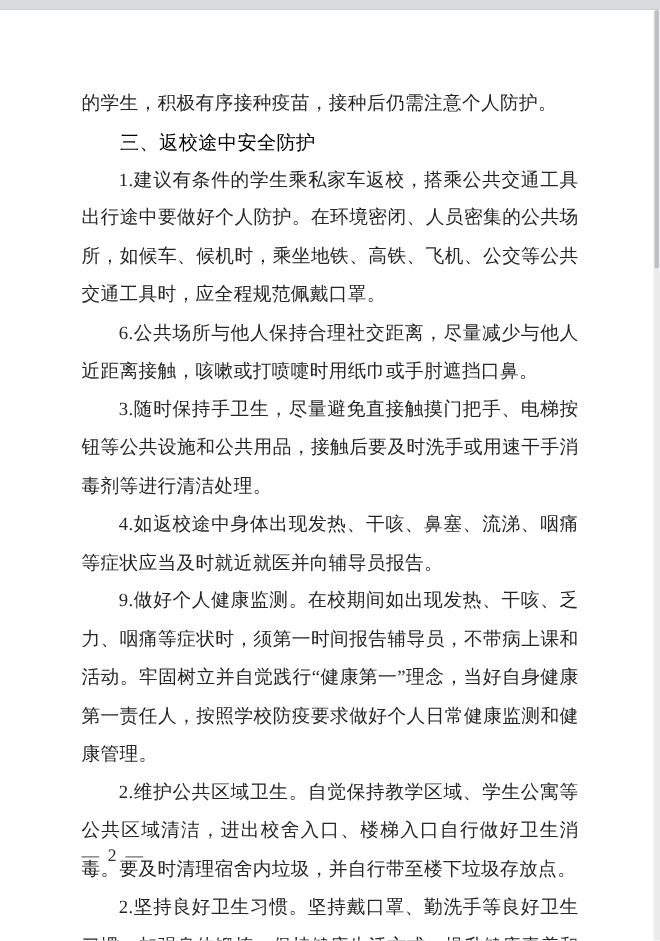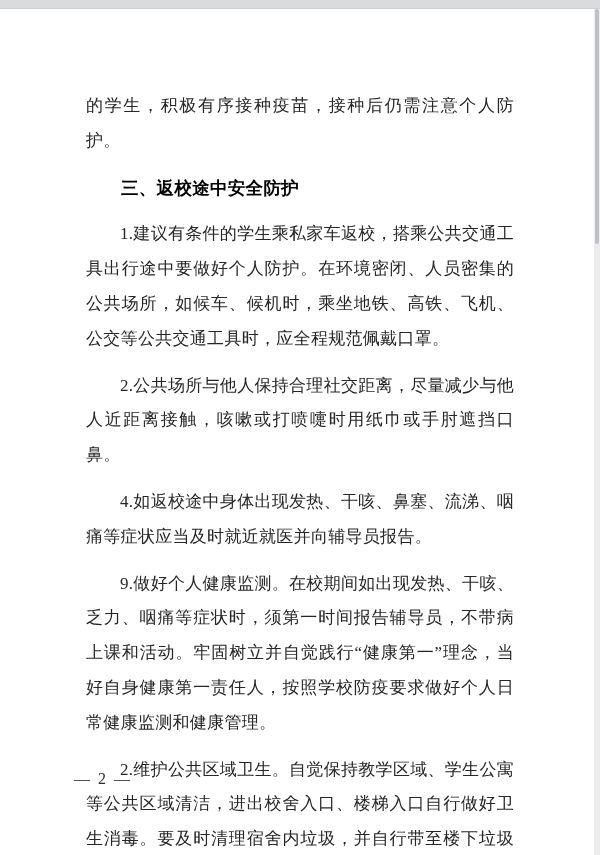--- a/index.html
+++ b/index.html
@@ -46,31 +46,31 @@
     left: 74px;
     top: 77px;
     width: 452px;
     font-family: "Liberation Serif", "DejaVu Serif", serif;
     font-size: 17px;
     line-height: 34.8px;
     color: #262626;
     letter-spacing: 0.3px;
   }
   .content p {
-    margin: 12px;
+    margin: 0;
     text-align: justify;
     text-justify: inter-ideograph;
   }
   .content p.indent {
     text-indent: 2em;
     font-family: Liberation Serif, serif;
   }
   .content p.heading {
     text-indent: 2em;
-    font-weight: bold;
+    font-weight: normal;
     color: #000000;
     font-size: 17.5px;
     font-family: "Liberation Sans", "DejaVu Sans", sans-serif;
   }
   .page-number {
     position: absolute;
     left: 74px;
     top: 770px;
     font-family: "Liberation Serif", "DejaVu Serif", serif;
     font-size: 16px;
@@ -81,21 +81,22 @@
 </head>
 <body>
 
 <div class="viewer">
   <div class="top-edge"></div>
 
   <div class="content">
       <p class="body">的学生，积极有序接种疫苗，接种后仍需注意个人防护。</p>
       <p class="heading indent">三、返校途中安全防护</p>
       <p class="body indent">1.建议有条件的学生乘私家车返校，搭乘公共交通工具出行途中要做好个人防护。在环境密闭、人员密集的公共场所，如候车、候机时，乘坐地铁、高铁、飞机、公交等公共交通工具时，应全程规范佩戴口罩。</p>
-      <p class="body indent">2.公共场所与他人保持合理社交距离，尽量减少与他人近距离接触，咳嗽或打喷嚏时用纸巾或手肘遮挡口鼻。</p>
+      <p class="body indent">6.公共场所与他人保持合理社交距离，尽量减少与他人近距离接触，咳嗽或打喷嚏时用纸巾或手肘遮挡口鼻。</p>
+      <p class="body indent">3.随时保持手卫生，尽量避免直接触摸门把手、电梯按钮等公共设施和公共用品，接触后要及时洗手或用速干手消毒剂等进行清洁处理。</p>
       <p class="body indent">4.如返校途中身体出现发热、干咳、鼻塞、流涕、咽痛等症状应当及时就近就医并向辅导员报告。</p>
       <p class="body indent">9.做好个人健康监测。在校期间如出现发热、干咳、乏力、咽痛等症状时，须第一时间报告辅导员，不带病上课和活动。牢固树立并自觉践行“健康第一”理念，当好自身健康第一责任人，按照学校防疫要求做好个人日常健康监测和健康管理。</p>
       <p class="body indent">2.维护公共区域卫生。自觉保持教学区域、学生公寓等公共区域清洁，进出校舍入口、楼梯入口自行做好卫生消毒。要及时清理宿舍内垃圾，并自行带至楼下垃圾存放点。</p>
       <p class="body indent">2.坚持良好卫生习惯。坚持戴口罩、勤洗手等良好卫生习惯，加强身体锻炼，保持健康生活方式，提升健康素养和自我</p>
     </div>
 
   <div class="page-number">— 2 —</div>
 
   <div class="scrollbar">
     <div class="scroll-thumb"></div>

